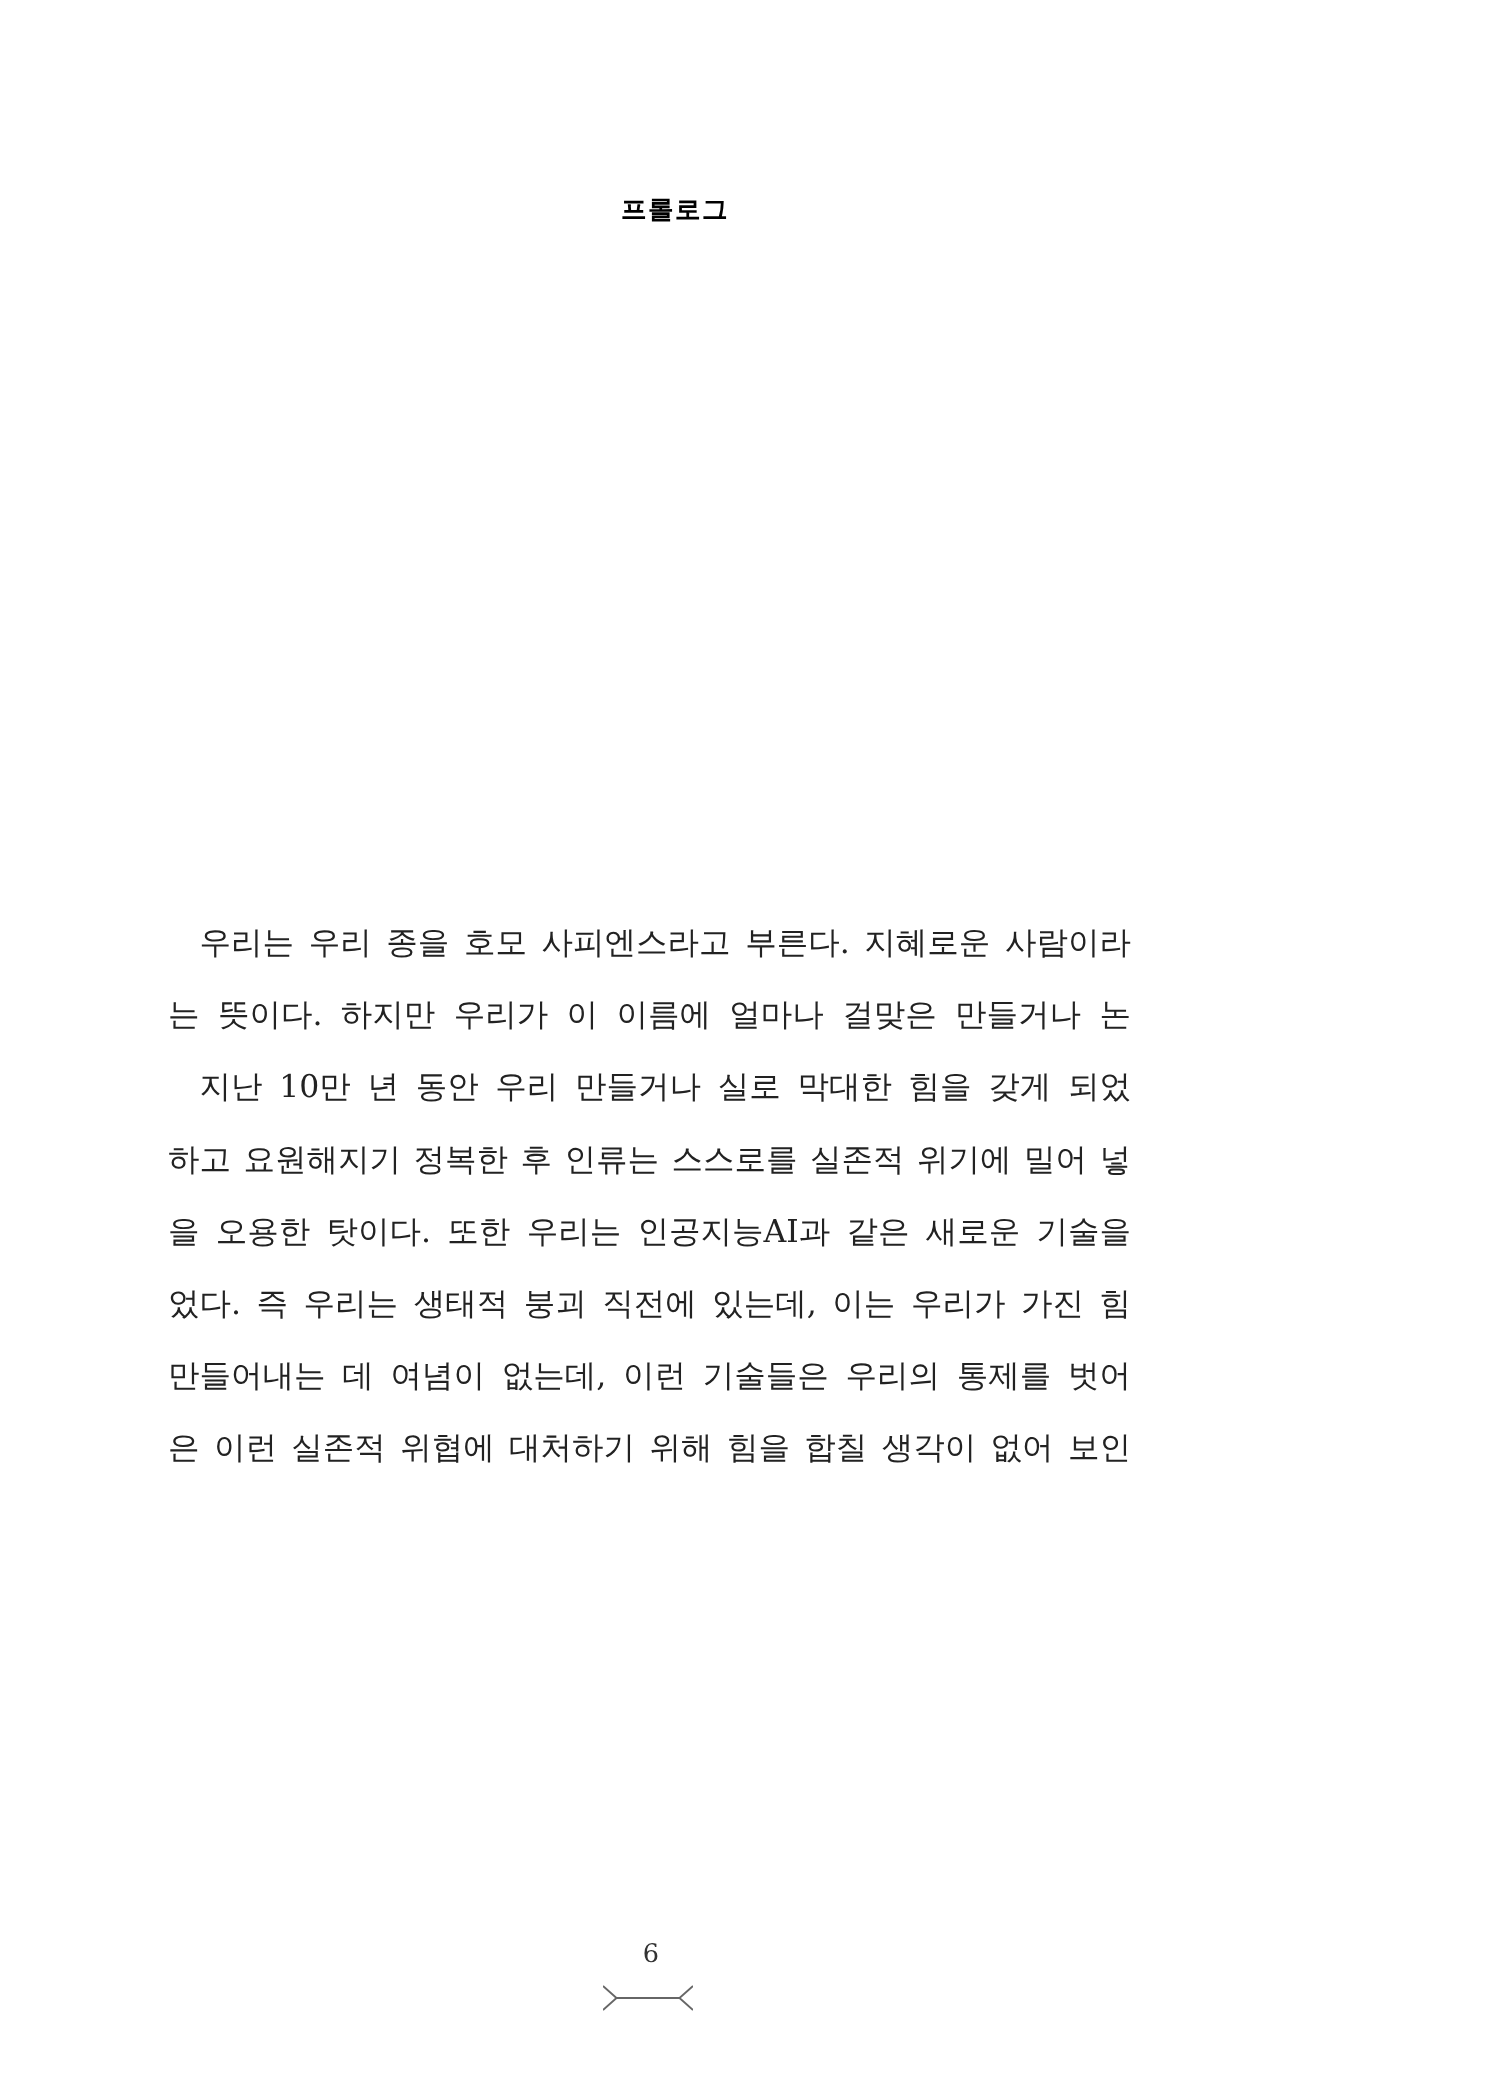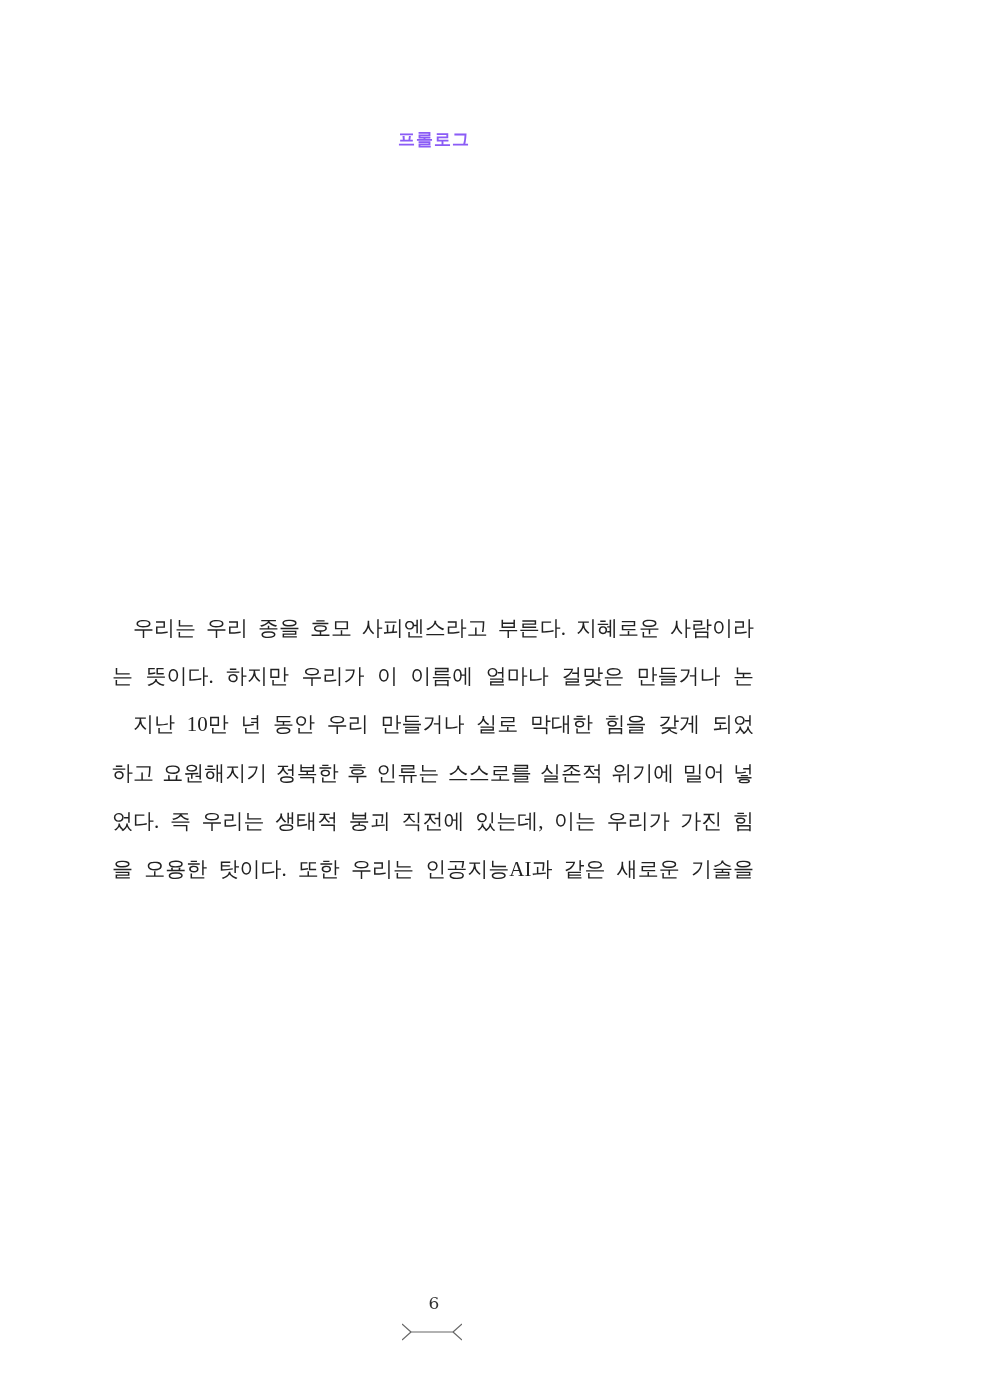--- a/index.html
+++ b/index.html
@@ -2,34 +2,34 @@
 <html><head>
 <meta charset="utf-8">
 <style>
   html, body { margin: 0; padding: 0; background: #ffffff; }
   body { width: 990px; height: 1400px; position: relative; overflow: hidden; }
   .chapter-title {
     position: absolute; left: 0; width: 868px; top: 128px;
     text-align: center;
     font-family: "DejaVu Sans", sans-serif; font-weight: bold;
     font-size: 17px; letter-spacing: 1px;
-    color: #8b5cf6;
+    color: #000000;
+    padding-left: 16px;
   }
   .body-text {
     position: absolute; left: 112px; width: 642px; top: 604px;
     font-family: "DejaVu Serif", serif;
     font-size: 21px; line-height: 48.2px;
     color: #222222;
     text-align: justify;
   }
   .line {
     display: block; white-space: nowrap;
     text-align-last: justify; text-align: justify;
     height: 48.2px;
-    font-family: Liberation Serif, serif;
   }
   .line.last { text-align-last: left; }
   .line.indent { padding-left: 21px; }
   .page-number {
     position: absolute; left: 0; width: 868px; top: 1293px;
     text-align: center;
     font-family: "DejaVu Serif", serif; font-size: 17px; color: #333333;
   }
   .ornament {
     position: absolute; left: 402px; top: 1322px; width: 60px; height: 20px;
@@ -38,22 +38,24 @@
 </head>
 <body>
 
 <div class="chapter-title">프롤로그</div>
 
 <div class="body-text">
   <span class="line indent">우리는 우리 종을 호모 사피엔스라고 부른다. 지혜로운 사람이라</span>
   <span class="line">는 뜻이다. 하지만 우리가 이 이름에 얼마나 걸맞은 만들거나 논</span>
   <span class="line indent">지난 10만 년 동안 우리 만들거나 실로 막대한 힘을 갖게 되었</span>
   <span class="line">하고 요원해지기 정복한 후 인류는 스스로를 실존적 위기에 밀어 넣</span>
+  <span class="line">을 오용한 탓이다. 또한 우리는 인공지능AI과 같은 새로운 기술을</span>
   <span class="line">었다. 즉 우리는 생태적 붕괴 직전에 있는데, 이는 우리가 가진 힘</span>
-  <span class="line">을 오용한 탓이다. 또한 우리는 인공지능AI과 같은 새로운 기술을</span>
+  <span class="line">만들어내는 데 여념이 없는데, 이런 기술들은 우리의 통제를 벗어</span>
+  <span class="line">은 이런 실존적 위협에 대처하기 위해 힘을 합칠 생각이 없어 보인</span>
 </div>
 
 <div class="page-number">6</div>
 
 <svg class="ornament" viewBox="0 0 60 20" xmlns="http://www.w3.org/2000/svg">
   <line x1="8" y1="10" x2="52" y2="10" stroke="#666" stroke-width="1.2"></line>
   <line x1="0" y1="2" x2="9" y2="10" stroke="#666" stroke-width="1.2"></line>
   <line x1="0" y1="18" x2="9" y2="10" stroke="#666" stroke-width="1.2"></line>
   <line x1="60" y1="2" x2="51" y2="10" stroke="#666" stroke-width="1.2"></line>
   <line x1="60" y1="18" x2="51" y2="10" stroke="#666" stroke-width="1.2"></line>

